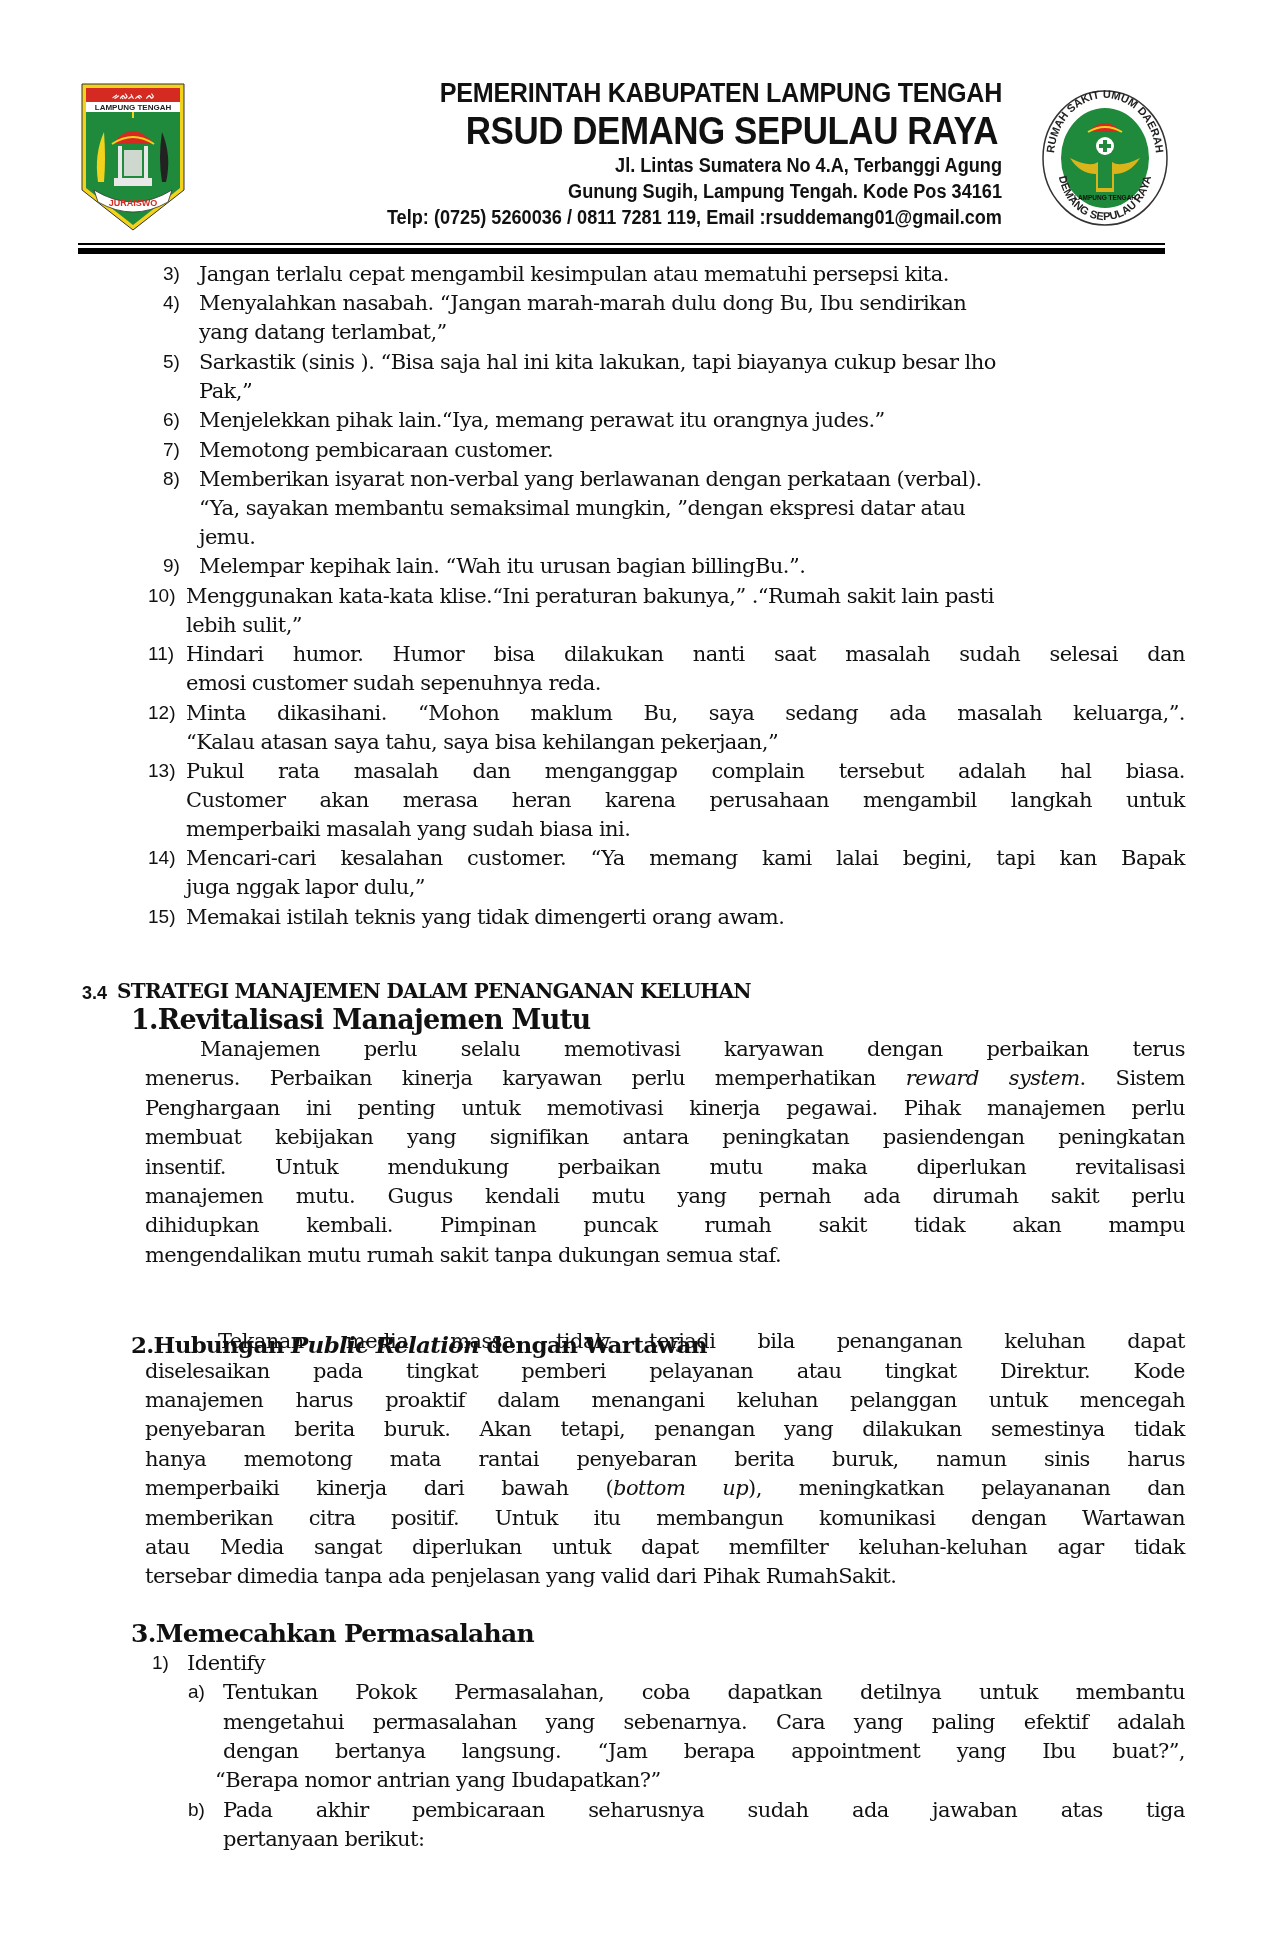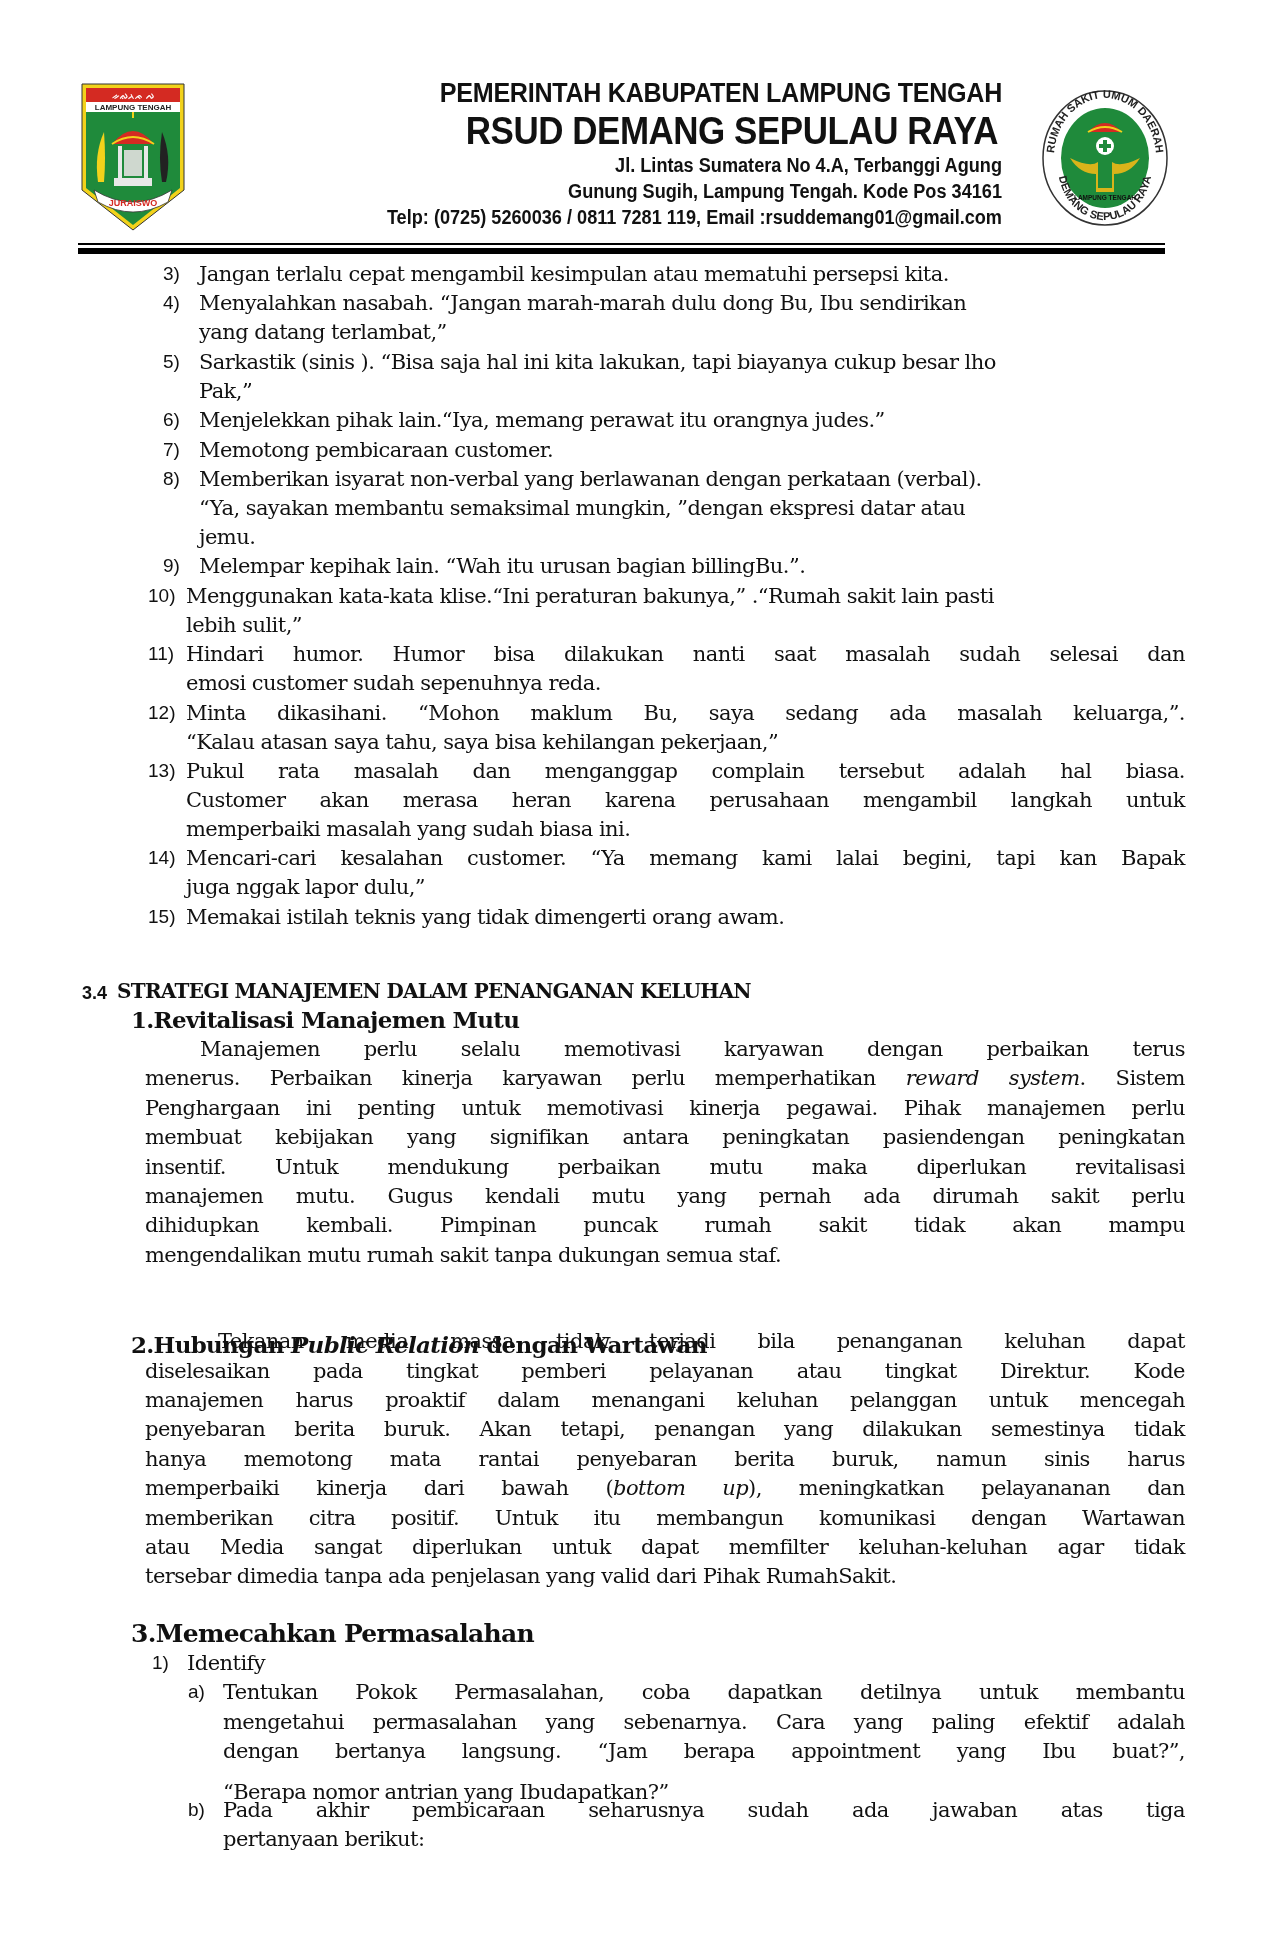--- a/index.html
+++ b/index.html
@@ -118,21 +118,21 @@
       <div class="txt just" style="left: 186px; top: 757px; width: 999px;">Pukul rata masalah dan menganggap complain tersebut adalah hal biasa.</div>
       <div class="txt just" style="left: 186px; top: 786px; width: 999px;">Customer akan merasa heran karena perusahaan mengambil langkah untuk</div>
       <div class="txt" style="left: 186px; top: 815px;">memperbaiki masalah yang sudah biasa ini.</div>
       <div class="num" style="left: 148px; top: 844.4px;">14)</div>
       <div class="txt just" style="left: 186px; top: 844.4px; width: 999px;">Mencari-cari kesalahan customer. “Ya memang kami lalai begini, tapi kan Bapak</div>
       <div class="txt" style="left: 186px; top: 873.4px;">juga nggak lapor dulu,”</div>
       <div class="num" style="left: 148px; top: 902.8px;">15)</div>
       <div class="txt" style="left: 186px; top: 902.8px;">Memakai istilah teknis yang tidak dimengerti orang awam.</div>
       <div class="head-num" style="position: absolute; left: 82px; top: 979px; line-height: 28px;">3.4</div>
       <div class="txt head" style="left: 117px; top: 977px; font-size: 20px;">STRATEGI MANAJEMEN DALAM PENANGANAN KELUHAN</div>
-      <div class="txt head" style="left: 131px; top: 1006px; font-size: 23px;">1.Revitalisasi Manajemen Mutu</div>
+      <div class="txt head" style="left: 131px; top: 1006px; font-size: 27px;">1.Revitalisasi Manajemen Mutu</div>
       <div class="txt just" style="left: 200px; top: 1035px; width: 985px;">Manajemen perlu selalu memotivasi karyawan dengan perbaikan terus</div>
       <div class="txt just" style="left: 145px; top: 1064.4px; width: 1040px;"><span>menerus. Perbaikan kinerja karyawan perlu memperhatikan </span><span class="ital">reward system</span><span>. Sistem</span></div>
       <div class="txt just" style="left: 145px; top: 1093.8px; width: 1040px;">Penghargaan ini penting untuk memotivasi kinerja pegawai. Pihak manajemen perlu</div>
       <div class="txt just" style="left: 145px; top: 1123.2px; width: 1040px;">membuat kebijakan yang signifikan antara peningkatan pasiendengan peningkatan</div>
       <div class="txt just" style="left: 145px; top: 1152.6px; width: 1040px;">insentif. Untuk mendukung perbaikan mutu maka diperlukan revitalisasi</div>
       <div class="txt just" style="left: 145px; top: 1182px; width: 1040px;">manajemen mutu. Gugus kendali mutu yang pernah ada dirumah sakit perlu</div>
       <div class="txt just" style="left: 145px; top: 1211.4px; width: 1040px;">dihidupkan kembali. Pimpinan puncak rumah sakit tidak akan mampu</div>
       <div class="txt" style="left: 145px; top: 1240.8px;">mengendalikan mutu rumah sakit tanpa dukungan semua staf.</div>
       <div class="txt head" style="left: 131px; top: 1331px; font-size: 23px;"><span>2.Hubungan </span><span class="ital">Public Relation</span><span> dengan Wartawan</span></div>
       <div class="txt just" style="left: 218px; top: 1327.2px; width: 967px;">Tekanan media massa tidak terjadi bila penanganan keluhan dapat</div>
@@ -144,18 +144,18 @@
       <div class="txt just" style="left: 145px; top: 1503.6px; width: 1040px;">memberikan citra positif. Untuk itu membangun komunikasi dengan Wartawan</div>
       <div class="txt just" style="left: 145px; top: 1533px; width: 1040px;">atau Media sangat diperlukan untuk dapat memfilter keluhan-keluhan agar tidak</div>
       <div class="txt" style="left: 145px; top: 1562.4px;">tersebar dimedia tanpa ada penjelasan yang valid dari Pihak RumahSakit.</div>
       <div class="txt head" style="left: 131px; top: 1619.8px; font-size: 25px;">3.Memecahkan Permasalahan</div>
       <div class="num" style="left: 152px; top: 1648.8px;">1)</div>
       <div class="txt" style="left: 187px; top: 1648.8px;">Identify</div>
       <div class="num" style="left: 188px; top: 1678.2px;">a)</div>
       <div class="txt just" style="left: 223px; top: 1678.2px; width: 962px;">Tentukan Pokok Permasalahan, coba dapatkan detilnya untuk membantu</div>
       <div class="txt just" style="left: 223px; top: 1707.6px; width: 962px;">mengetahui permasalahan yang sebenarnya. Cara yang paling efektif adalah</div>
       <div class="txt just" style="left: 223px; top: 1737px; width: 962px;">dengan bertanya langsung. “Jam berapa appointment yang Ibu buat?”,</div>
-      <div class="txt" style="left: 223px; top: 1766.4px; margin-top: 12px;">“Berapa nomor antrian yang Ibudapatkan?”</div>
+      <div class="txt" style="left: 215px; top: 1766.4px;">“Berapa nomor antrian yang Ibudapatkan?”</div>
       <div class="num" style="left: 188px; top: 1795.8px;">b)</div>
       <div class="txt just" style="left: 223px; top: 1795.8px; width: 962px;">Pada akhir pembicaraan seharusnya sudah ada jawaban atas tiga</div>
       <div class="txt" style="left: 223px; top: 1825.2px;">pertanyaan berikut:</div>
     </div>
 </div>
 
 </body></html>

